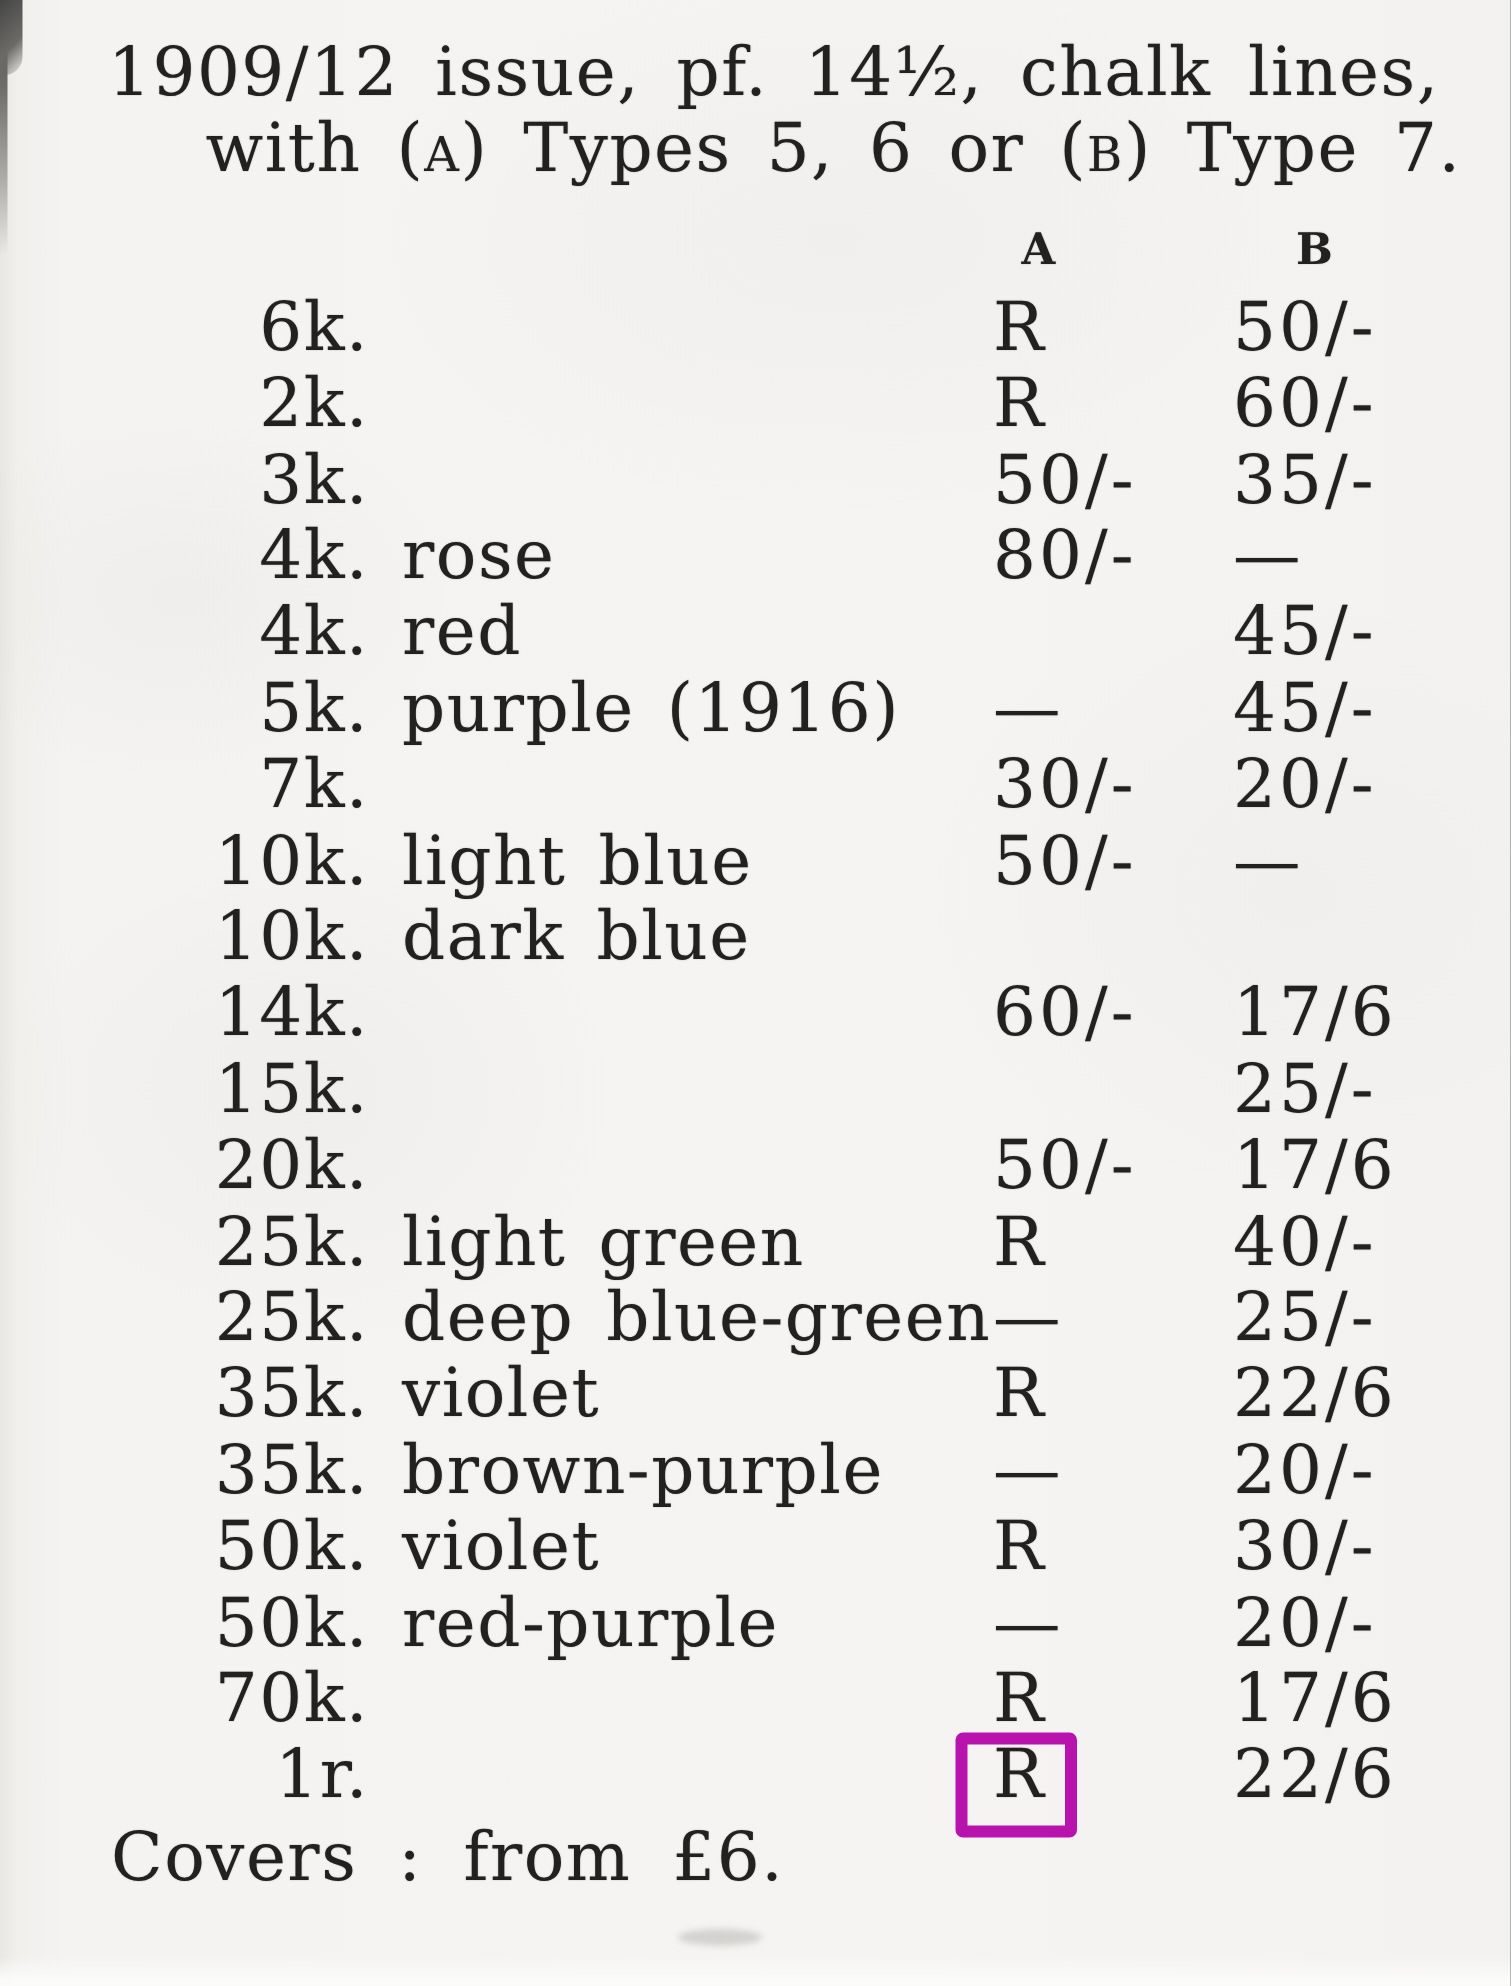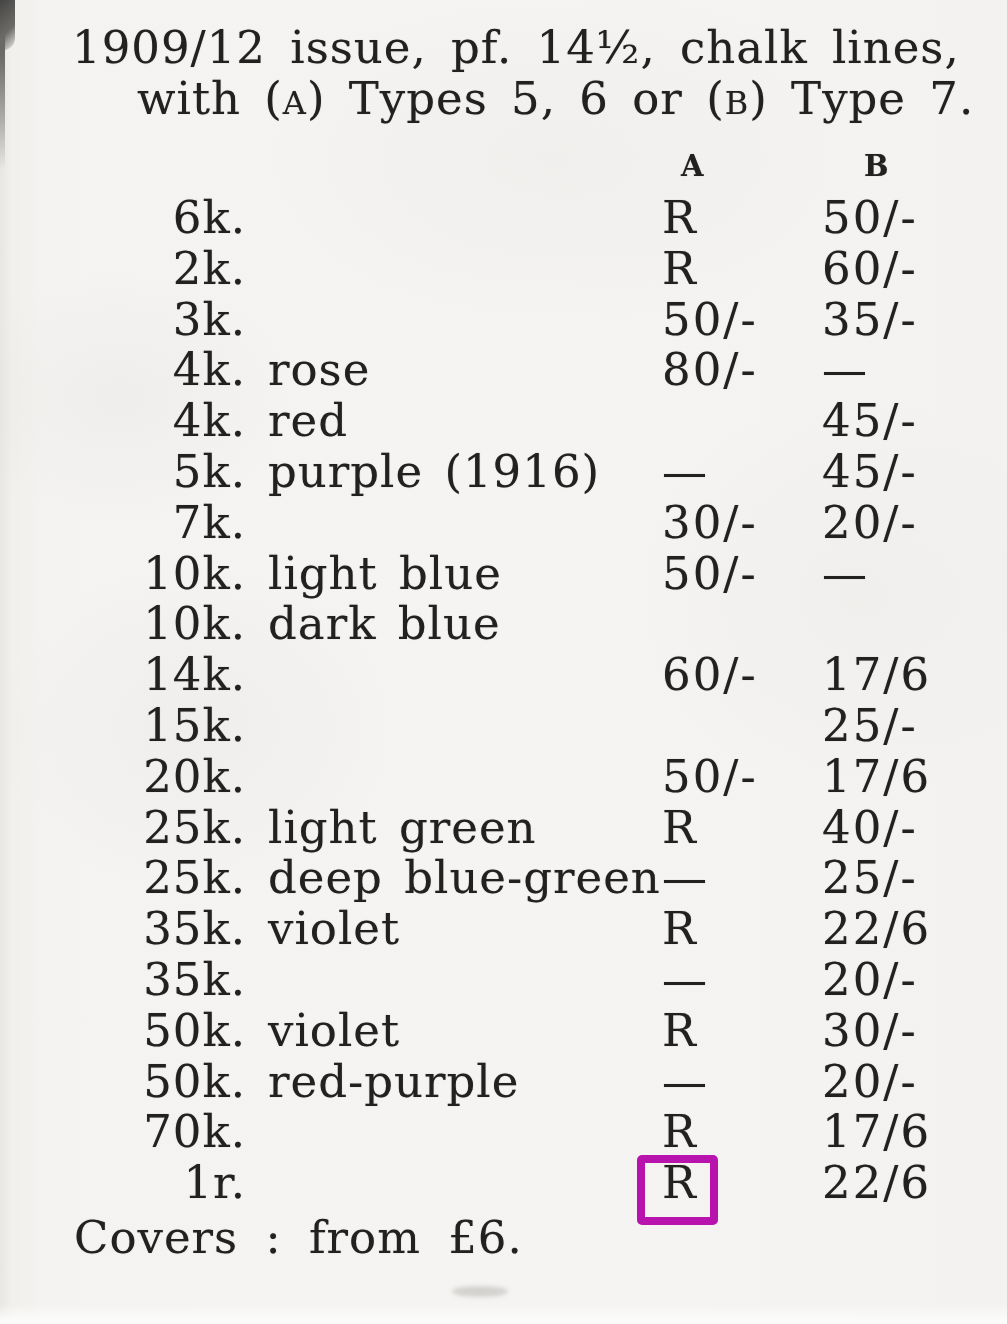--- a/index.html
+++ b/index.html
@@ -176,20 +176,21 @@
         <span class="cell cell-b">25/-</span>
       </div>
       <div class="row" style="top: 903.2px;">
         <span class="cell cell-denom">35k.</span>
         <span class="cell cell-desc">violet</span>
         <span class="cell cell-a">R</span>
         <span class="cell cell-b">22/6</span>
       </div>
       <div class="row" style="top: 954px;">
         <span class="cell cell-denom">35k.</span>
+        <span class="cell cell-desc">brown-purple</span>
         <span class="cell cell-a">—</span>
         <span class="cell cell-b">20/-</span>
       </div>
       <div class="row" style="top: 1004.8px;">
         <span class="cell cell-denom">50k.</span>
         <span class="cell cell-desc">violet</span>
         <span class="cell cell-a">R</span>
         <span class="cell cell-b">30/-</span>
       </div>
       <div class="row" style="top: 1055.6px;">

